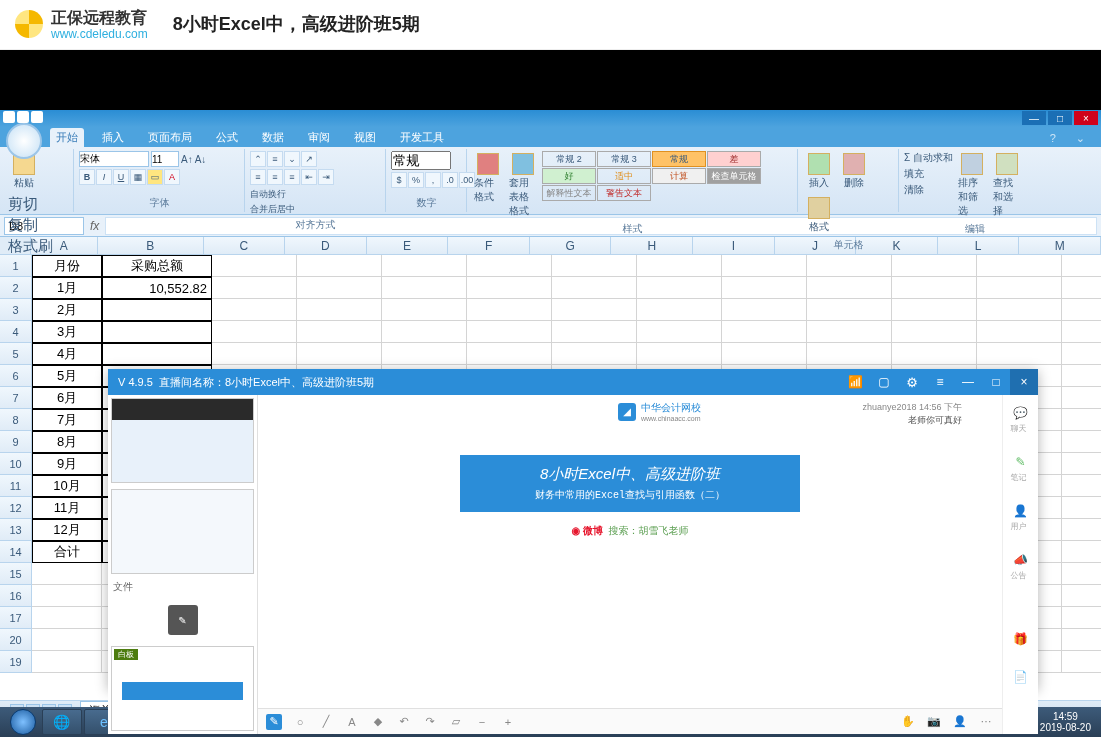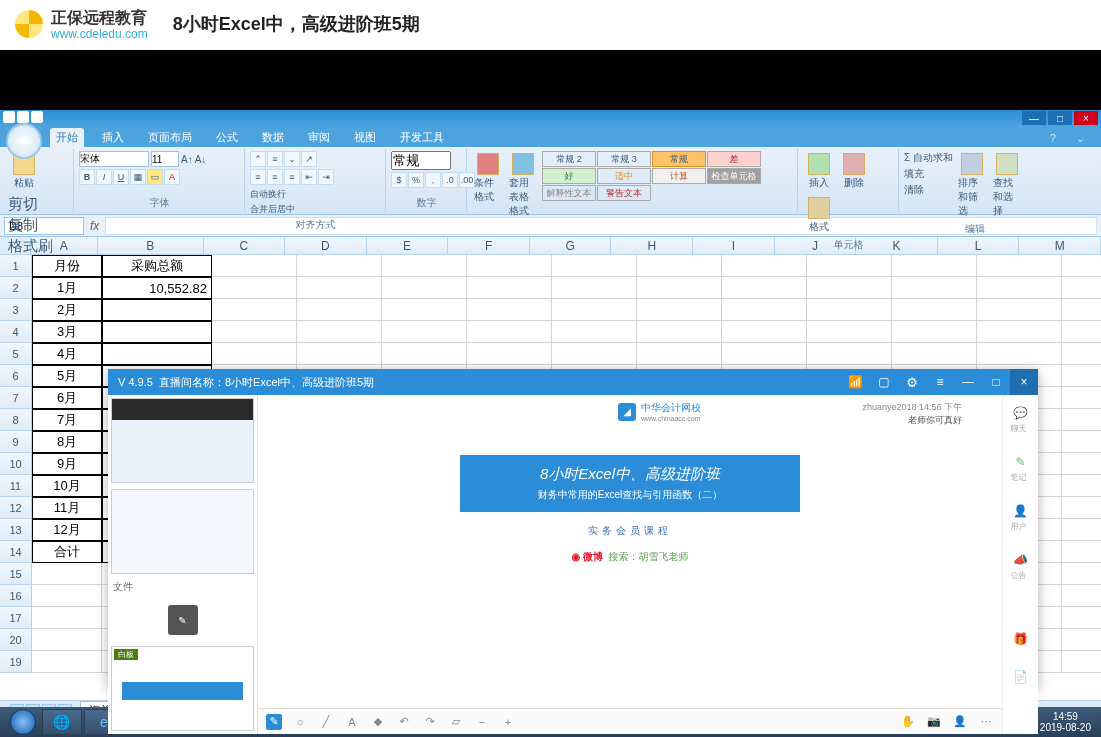--- a/index.html
+++ b/index.html
@@ -82,21 +82,21 @@
 .oa-share .end-btn { background:#ff7730; color:#fff; padding:1px 6px; font-size:9px; border-radius:2px; }
 .oa-file { padding:3px 5px; color:#666; }
 .oa-editor { width:30px; height:30px; margin:8px auto; background:#555; border-radius:3px; display:flex; align-items:center; justify-content:center; color:#fff; }
 .oa-mid { flex:1; background:#fff; position:relative; display:flex; flex-direction:column; }
 .slide-head { display:flex; justify-content:space-between; padding:6px 40px 0 0; align-items:flex-start; }
 .cn-logo { display:flex; align-items:center; gap:5px; color:#2b8dd8; font-size:10px; margin-left:360px; }
 .cn-logo-icon { width:18px; height:18px; background:#2b8dd8; border-radius:3px; color:#fff; display:flex; align-items:center; justify-content:center; font-size:10px; }
 .slide-timestamp { font-size:9px; color:#888; text-align:right; }
 .slide-banner { margin:28px auto 0; width:340px; background:#2b8dd8; color:#fff; text-align:center; padding:10px 8px; }
 .slide-banner-t1 { font-size:15px; font-style:italic; margin-bottom:4px; }
-.slide-banner-t2 { font-size:10px; }
+.slide-banner-t2 { font-size:10px;font-family:Liberation Mono, monospace; }
 .slide-sub { text-align:center; font-size:10px; color:#3a6fb5; margin-top:12px; letter-spacing:4px; }
 .slide-weibo { text-align:center; font-size:10px; margin-top:12px; }
 .slide-weibo .wb { color:#e6162d; font-weight:bold; }
 .slide-weibo .handle { color:#5a9e50; }
 .slide-qq { text-align:center; font-size:11px; font-style:italic; color:#3a6fb5; margin-top:14px; text-decoration:underline; }
 
 .oa-tools { height:26px; background:#fafafa; border-top:1px solid #e0e0e0; display:flex; align-items:center; padding:0 8px; gap:10px; font-size:11px; color:#888; }
 .oa-tools .tool { width:16px; height:16px; display:flex; align-items:center; justify-content:center; }
 .oa-tools .pencil { background:#2b8dd8; color:#fff; border-radius:2px; }
 .oa-tools .spacer { flex:1; }
@@ -260,20 +260,21 @@
           <div class="style-cell" style="background:#ffc266;border-color:#e09020">常规</div>
           <div class="style-cell" style="background:#ffd0d0;color:#a03030">差</div>
           <div class="style-cell" style="background:#d0f0d0;color:#308030">好</div>
           <div class="style-cell" style="color:#e09020">适中</div>
           <div class="style-cell" style="background:#f0f0f0;color:#c05020">计算</div>
           <div class="style-cell" style="background:#a0a0a0;color:#fff">检查单元格</div>
           <div class="style-cell" style="color:#888">解释性文本</div>
           <div class="style-cell" style="color:#c03030">警告文本</div>
         </div>
       </div>
+      <div class="rg-label">样式</div>
     </div>
     <div class="ribbon-group" style="width:100px">
       <div class="rg-body">
         <div class="big-btn">
             <div class="bi-icon" style="background:#b0e0b0"></div>
             <span>插入</span>
           </div>
         <div class="big-btn">
             <div class="bi-icon" style="background:#e0b0b0"></div>
             <span>删除</span>
@@ -688,21 +689,20 @@
         </div>
         <div class="slide-timestamp">
           <div>zhuanye2018  14:56 下午</div>
           <div style="color:#555">老师你可真好</div>
         </div>
       </div>
       <div class="slide-banner">
         <div class="slide-banner-t1">8小时Excel中、高级进阶班</div>
         <div class="slide-banner-t2">财务中常用的Excel查找与引用函数（二）</div>
       </div>
-      <div class="slide-sub">实务会员课程</div>
       <div class="slide-weibo">
         <span class="wb">◉</span>
         <span class="wb">微博</span>&nbsp;
         <span class="handle">搜索：胡雪飞老师</span>
       </div>
       <div class="oa-tools" style="margin-top:auto">
         <span class="tool pencil">✎</span>
         <span class="tool">○</span>
         <span class="tool">╱</span>
         <span class="tool">A</span>

